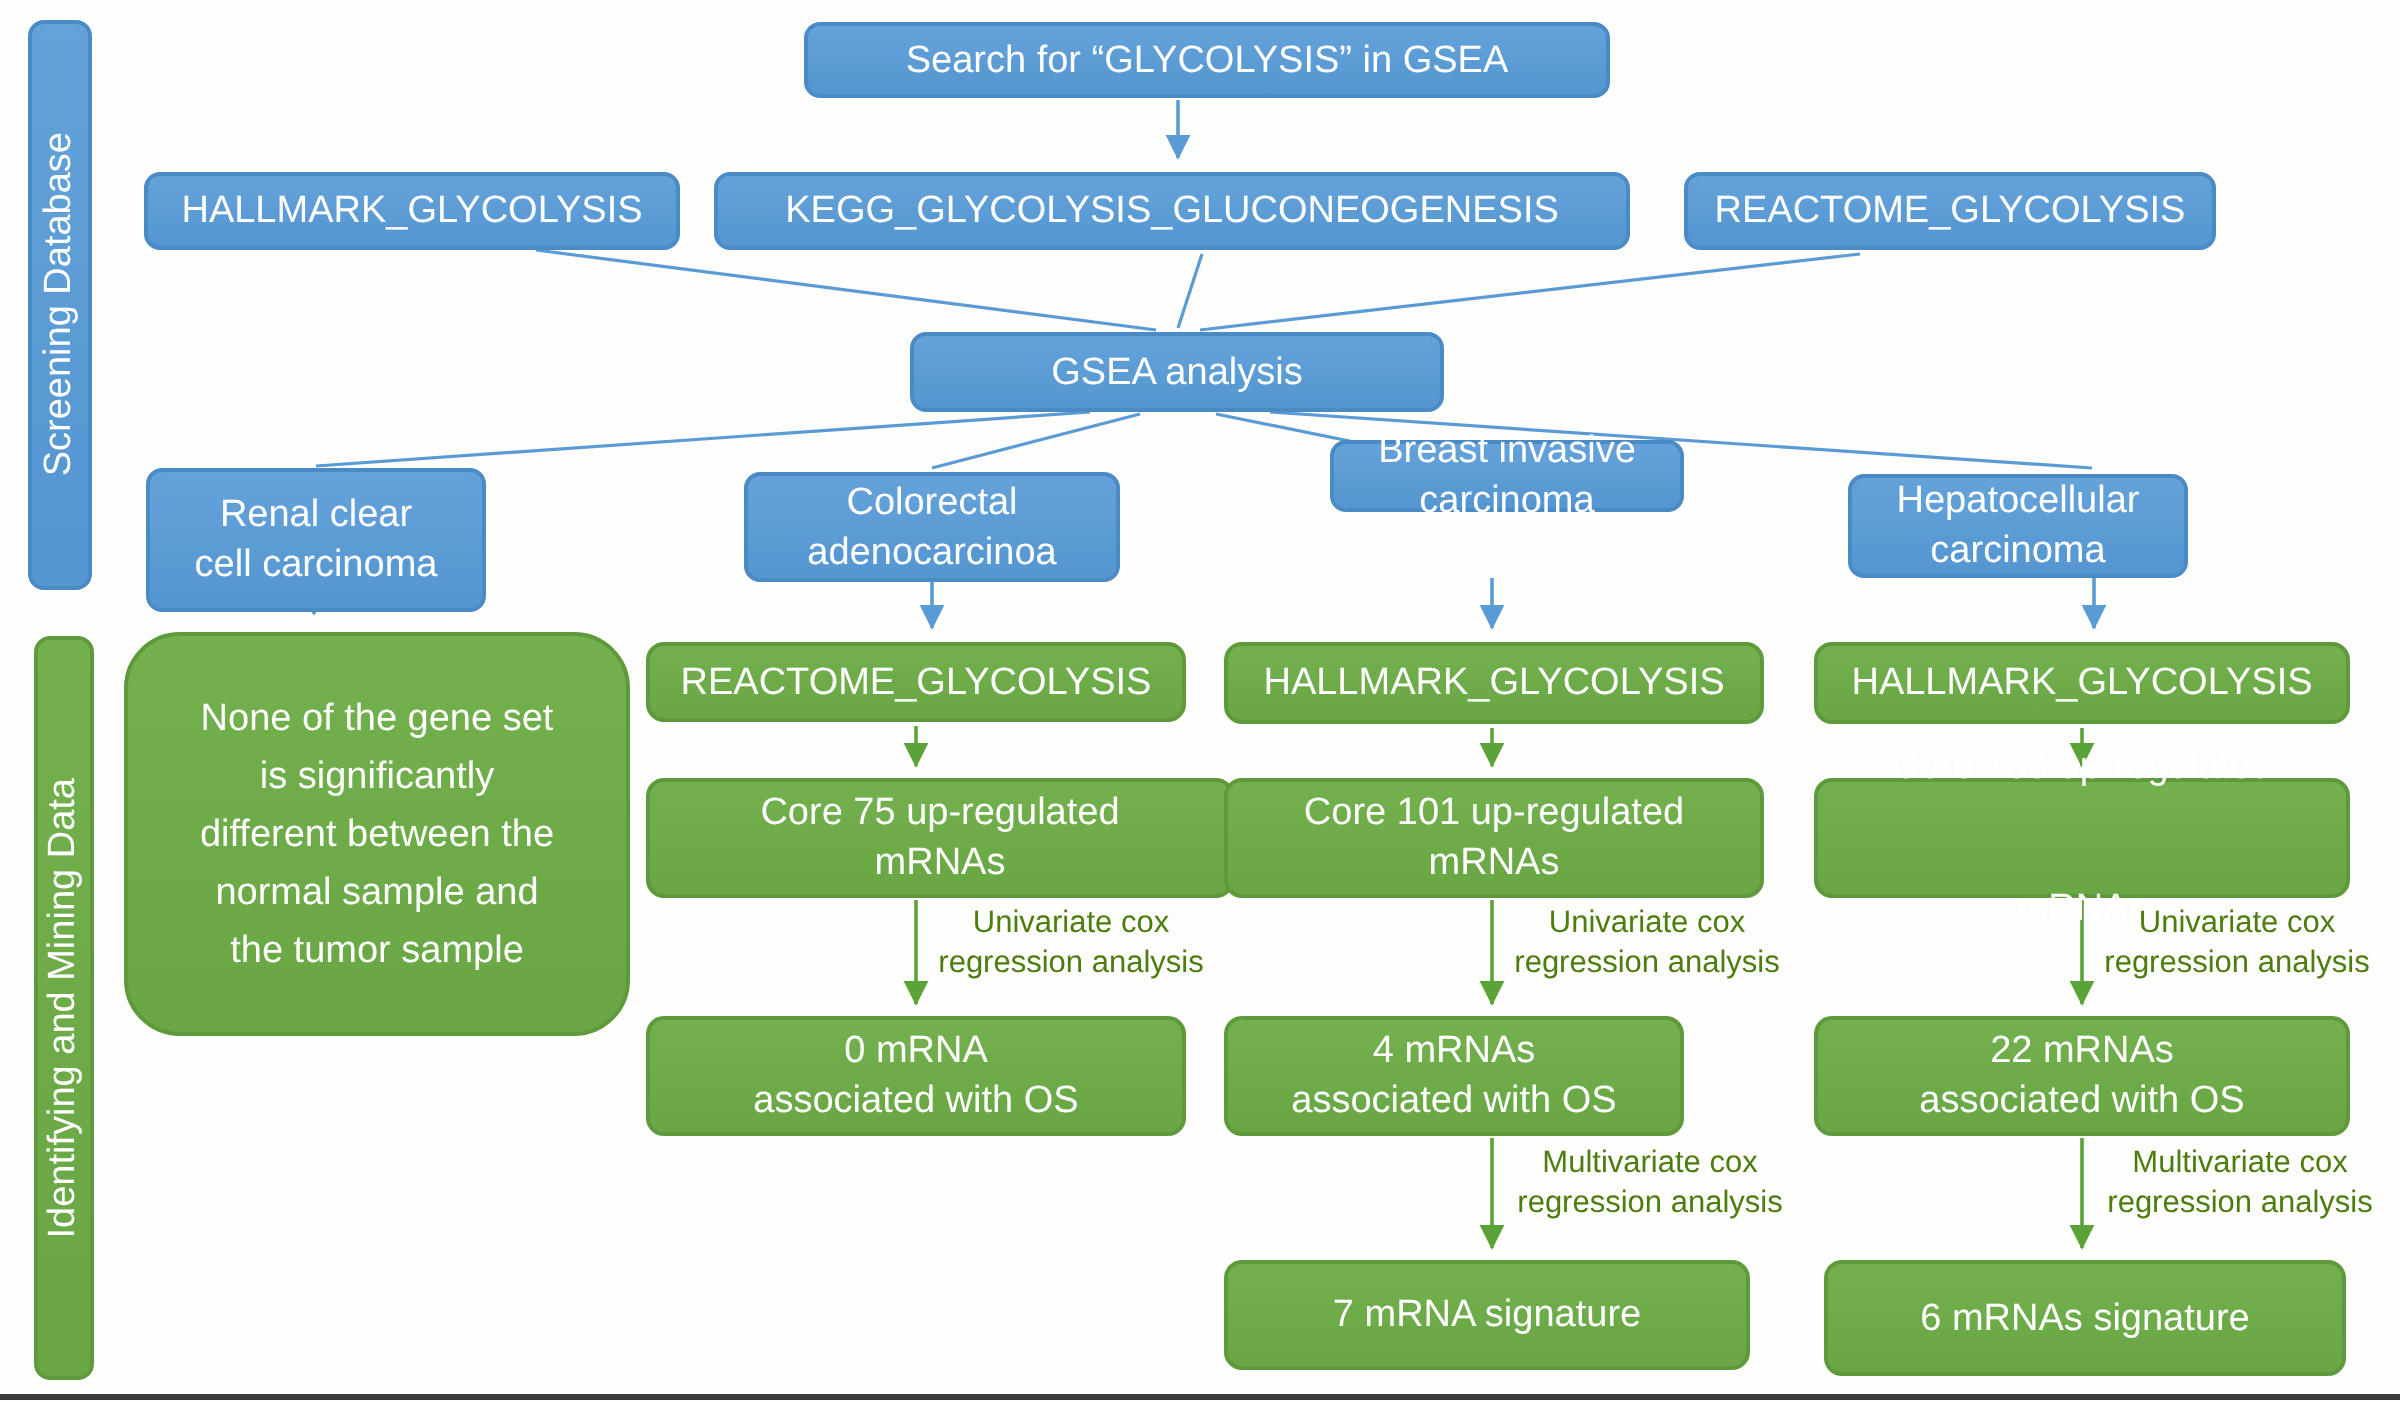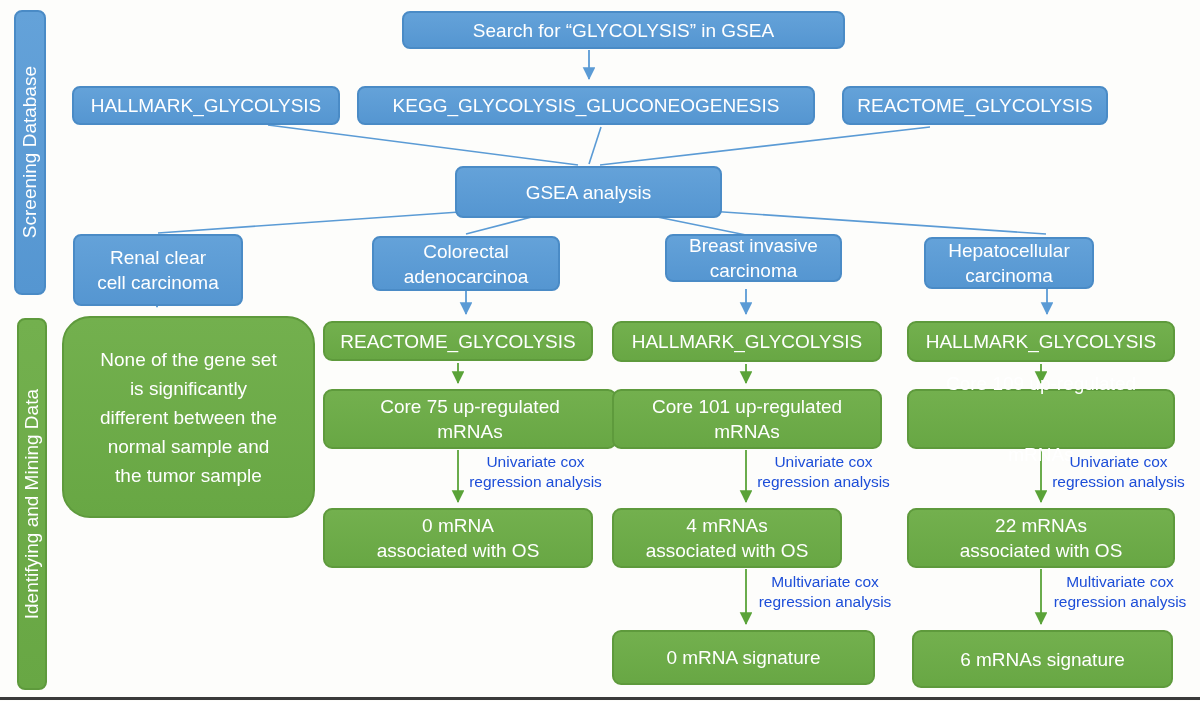--- a/index.html
+++ b/index.html
@@ -32,21 +32,21 @@
   .vbar {
     position:absolute;
     display:flex; align-items:center; justify-content:center;
     color:#ffffff; font-size:19px;
     border-radius:8px;
     box-sizing:border-box;
   }
   .vtext { writing-mode:vertical-rl; transform:rotate(180deg); white-space:nowrap; }
   .arrow-label {
     position:absolute;
-    color:#1d4ed8;
+    color:#4d7c0f;
     font-size:15.5px; line-height:20px;
     text-align:center;
   }
   #connectors { position:absolute; left:0; top:0; }
   #bottom-rule {
     position:absolute; left:0; top:697px;
     width:1200px; height:3px; background:#3a3a3a;
   }
 </style>
 </head>
@@ -94,47 +94,47 @@
     </g>
   </svg>
 
   <div class="vbar blue" style="left:14px; top:10px; width:32px; height:285px;">
     <span class="vtext">Screening Database</span>
   </div>
   <div class="vbar green" style="left:17px; top:318px; width:30px; height:372px;">
     <span class="vtext">Identifying and Mining Data</span>
   </div>
 
-  <div class="box blue" style="left:402px; top:11px; width:443px; height:38px;justify-content:center;">
+  <div class="box blue" style="left:402px; top:11px; width:403px; height:38px;justify-content:center;">
     <div>Search for “GLYCOLYSIS” in GSEA</div>
   </div>
 
   <div class="box blue" style="left:72px; top:86px; width:268px; height:39px;">
     <div>HALLMARK_GLYCOLYSIS</div>
   </div>
   <div class="box blue" style="left:357px; top:86px; width:458px; height:39px;">
     <div>KEGG_GLYCOLYSIS_GLUCONEOGENESIS</div>
   </div>
   <div class="box blue" style="left:842px; top:86px; width:266px; height:39px;">
     <div>REACTOME_GLYCOLYSIS</div>
   </div>
 
-  <div class="box blue" style="left:455px; top:166px; width:267px; height:52px;">
+  <div class="box blue" style="left:455px; top:166px; width:267px; height:40px;">
     <div>GSEA analysis</div>
   </div>
 
   <div class="box blue" style="left:73px; top:234px; width:170px; height:72px;">
     <div>Renal clear</div>
     <div>cell carcinoma</div>
   </div>
   <div class="box blue" style="left:372px; top:236px; width:188px; height:55px;">
     <div>Colorectal</div>
     <div>adenocarcinoa</div>
   </div>
-  <div class="box blue" style="left:665px; top:234px; width:177px; height:48px;">
+  <div class="box blue" style="left:665px; top:220px; width:177px; height:36px;">
     <div>Breast invasive</div>
     <div>carcinoma</div>
   </div>
   <div class="box blue" style="left:924px; top:237px; width:170px; height:52px;">
     <div>Hepatocellular</div>
     <div>carcinoma</div>
   </div>
 
   <div class="box green biground" style="left:62px; top:316px; width:253px; height:202px;align-items:center;">
     <div>None of the gene set</div>
@@ -173,21 +173,21 @@
   </div>
   <div class="box green" style="left:612px; top:508px; width:230px; height:60px;">
     <div>4 mRNAs</div>
     <div>associated with OS</div>
   </div>
   <div class="arrow-label" style="left:751px; top:572px; width:148px;">
     <div>Multivariate cox</div>
     <div>regression analysis</div>
   </div>
   <div class="box green" style="left:612px; top:630px; width:263px; height:55px;">
-    <div>0 mRNA signature</div>
+    <div>7 mRNA signature</div>
   </div>
 
   <div class="box green" style="left:907px; top:321px; width:268px; height:41px;">
     <div>HALLMARK_GLYCOLYSIS</div>
   </div>
   <div class="box green" style="left:907px; top:389px; width:268px; height:60px;gap:46px;">
     <div>Core 109 up-regulated</div>
     <div>mRNAs</div>
   </div>
   <div class="arrow-label" style="left:1046px; top:452px; width:145px;">

